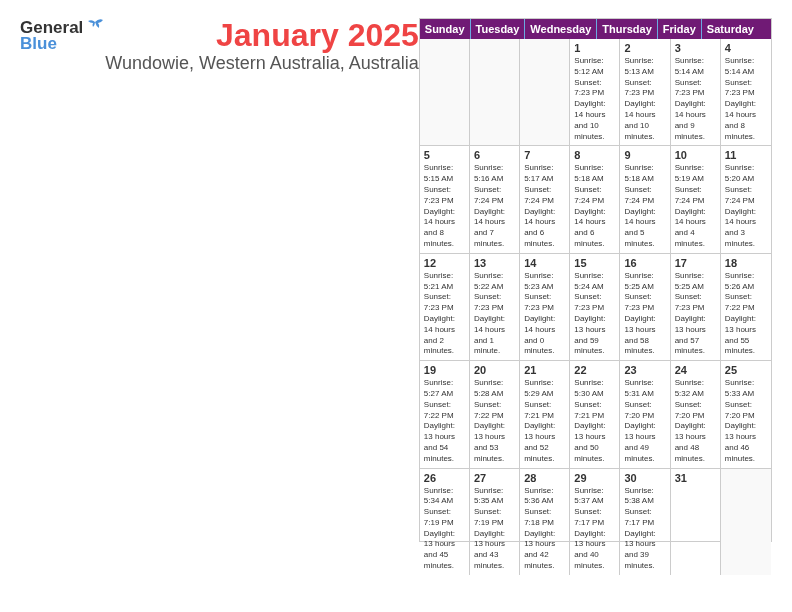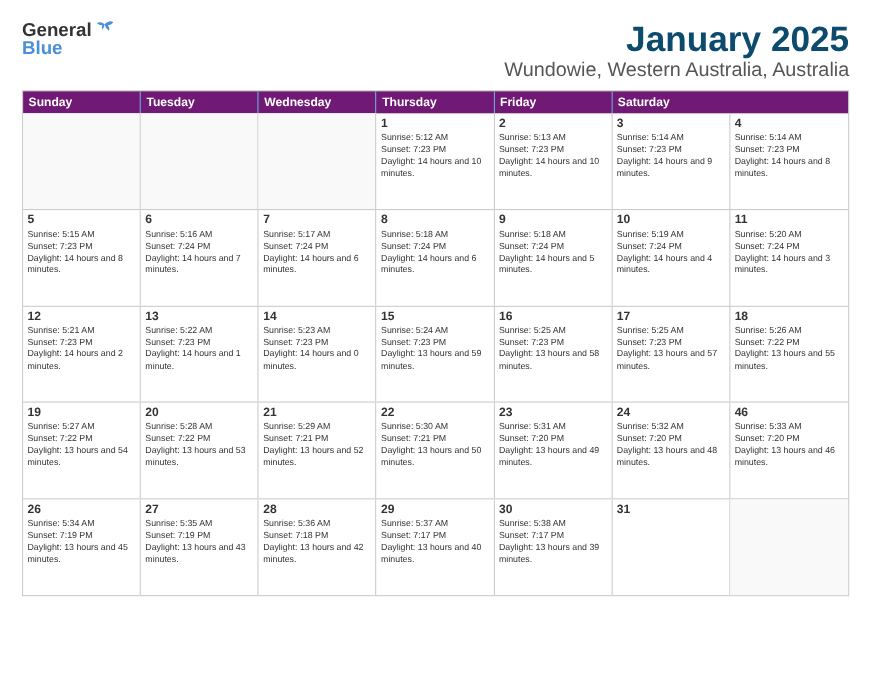--- a/index.html
+++ b/index.html
@@ -8,40 +8,40 @@
       height: 612px;
       font-family: Arial, sans-serif;
       background: #fff;
       overflow: hidden;
     }
     .page {
       width: 792px;
       height: 552px;
       padding: 18px 20px 10px 20px;
       display: flex;
-      flex-direction: column;
+      flex-direction: row;
     }
     .header {
       display: flex;
       align-items: flex-start;
       justify-content: space-between;
       margin-bottom: 8px;
     }
     .logo {
       display: flex;
       flex-direction: column;
       align-items: flex-start;
     }
     .title-area {
       text-align: right;
     }
     .month-title {
       font-size: 32px;
       font-weight: bold;
-      color: #0c4a6e;
+      color: #ef4444;
       line-height: 1.1;
     }
     .location {
       font-size: 18px;
       color: #555;
     }
     .calendar {
       flex: 1;
       display: flex;
       flex-direction: column;
@@ -226,21 +226,21 @@
           </div>
           <div class="cal-cell">
             <span class="day-num">23</span>
             <div class="cell-text">Sunrise: 5:31 AM<br>Sunset: 7:20 PM<br>Daylight: 13 hours and 49 minutes.</div>
           </div>
           <div class="cal-cell">
             <span class="day-num">24</span>
             <div class="cell-text">Sunrise: 5:32 AM<br>Sunset: 7:20 PM<br>Daylight: 13 hours and 48 minutes.</div>
           </div>
           <div class="cal-cell">
-            <span class="day-num">46</span>
+            <span class="day-num">25</span>
             <div class="cell-text">Sunrise: 5:33 AM<br>Sunset: 7:20 PM<br>Daylight: 13 hours and 46 minutes.</div>
           </div>
         </div>
         <div class="cal-row">
           <div class="cal-cell">
             <span class="day-num">26</span>
             <div class="cell-text">Sunrise: 5:34 AM<br>Sunset: 7:19 PM<br>Daylight: 13 hours and 45 minutes.</div>
           </div>
           <div class="cal-cell">
             <span class="day-num">27</span>

